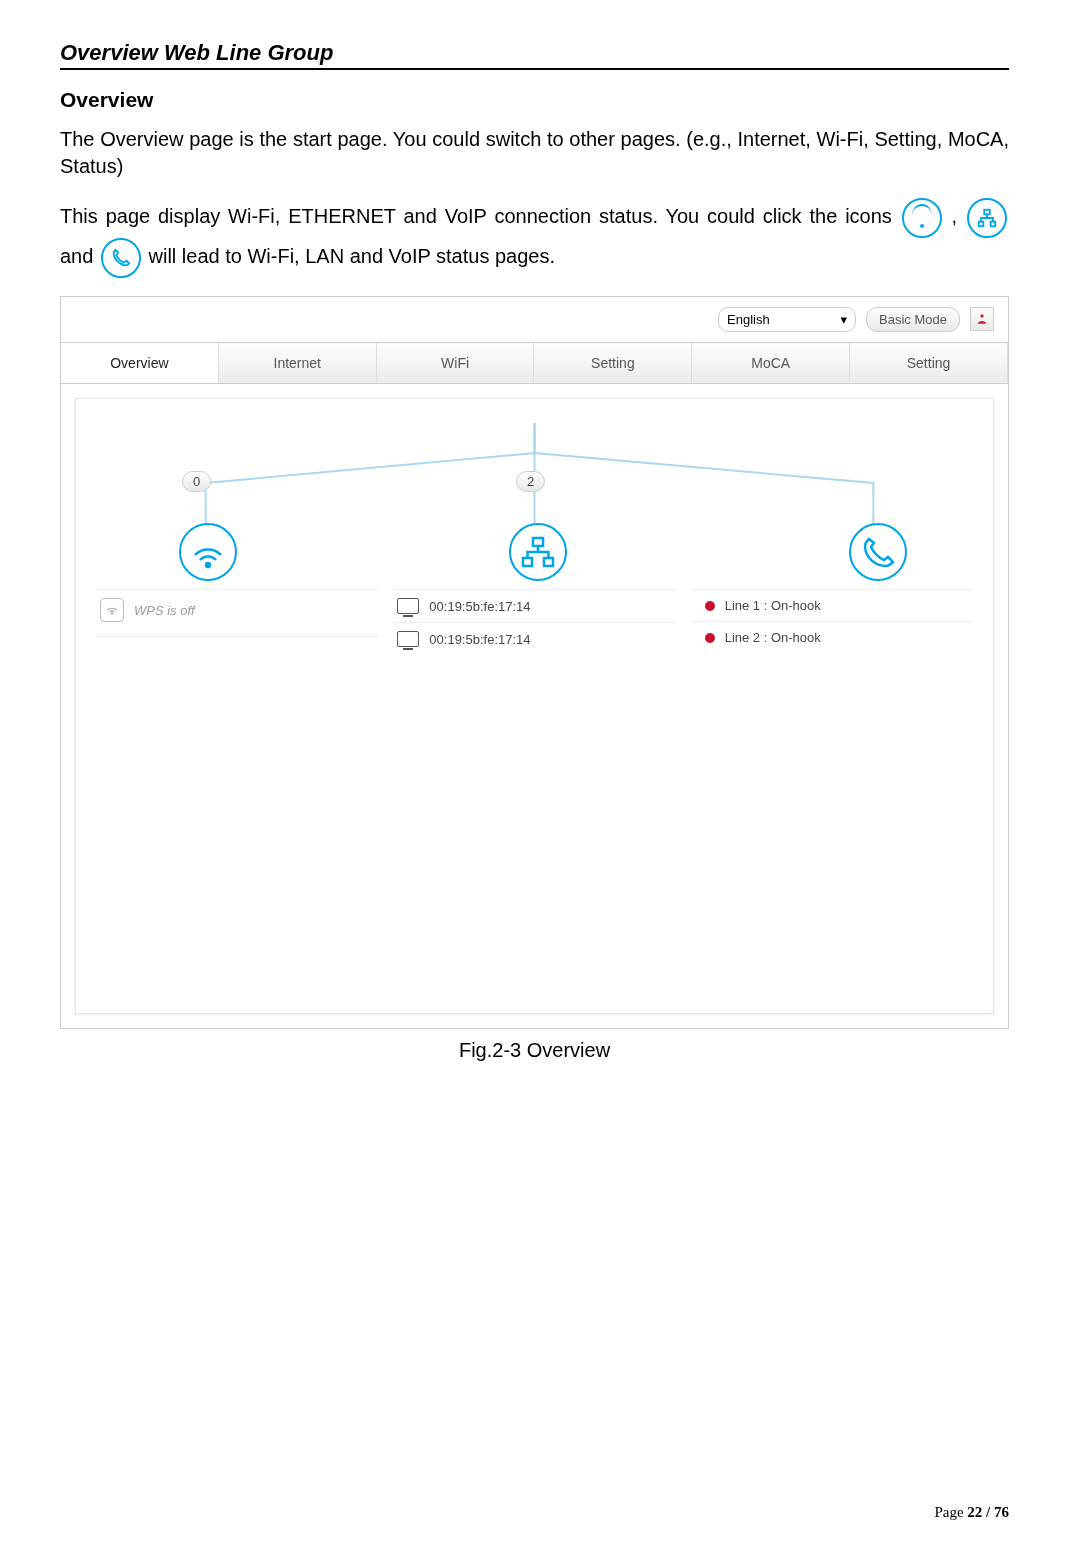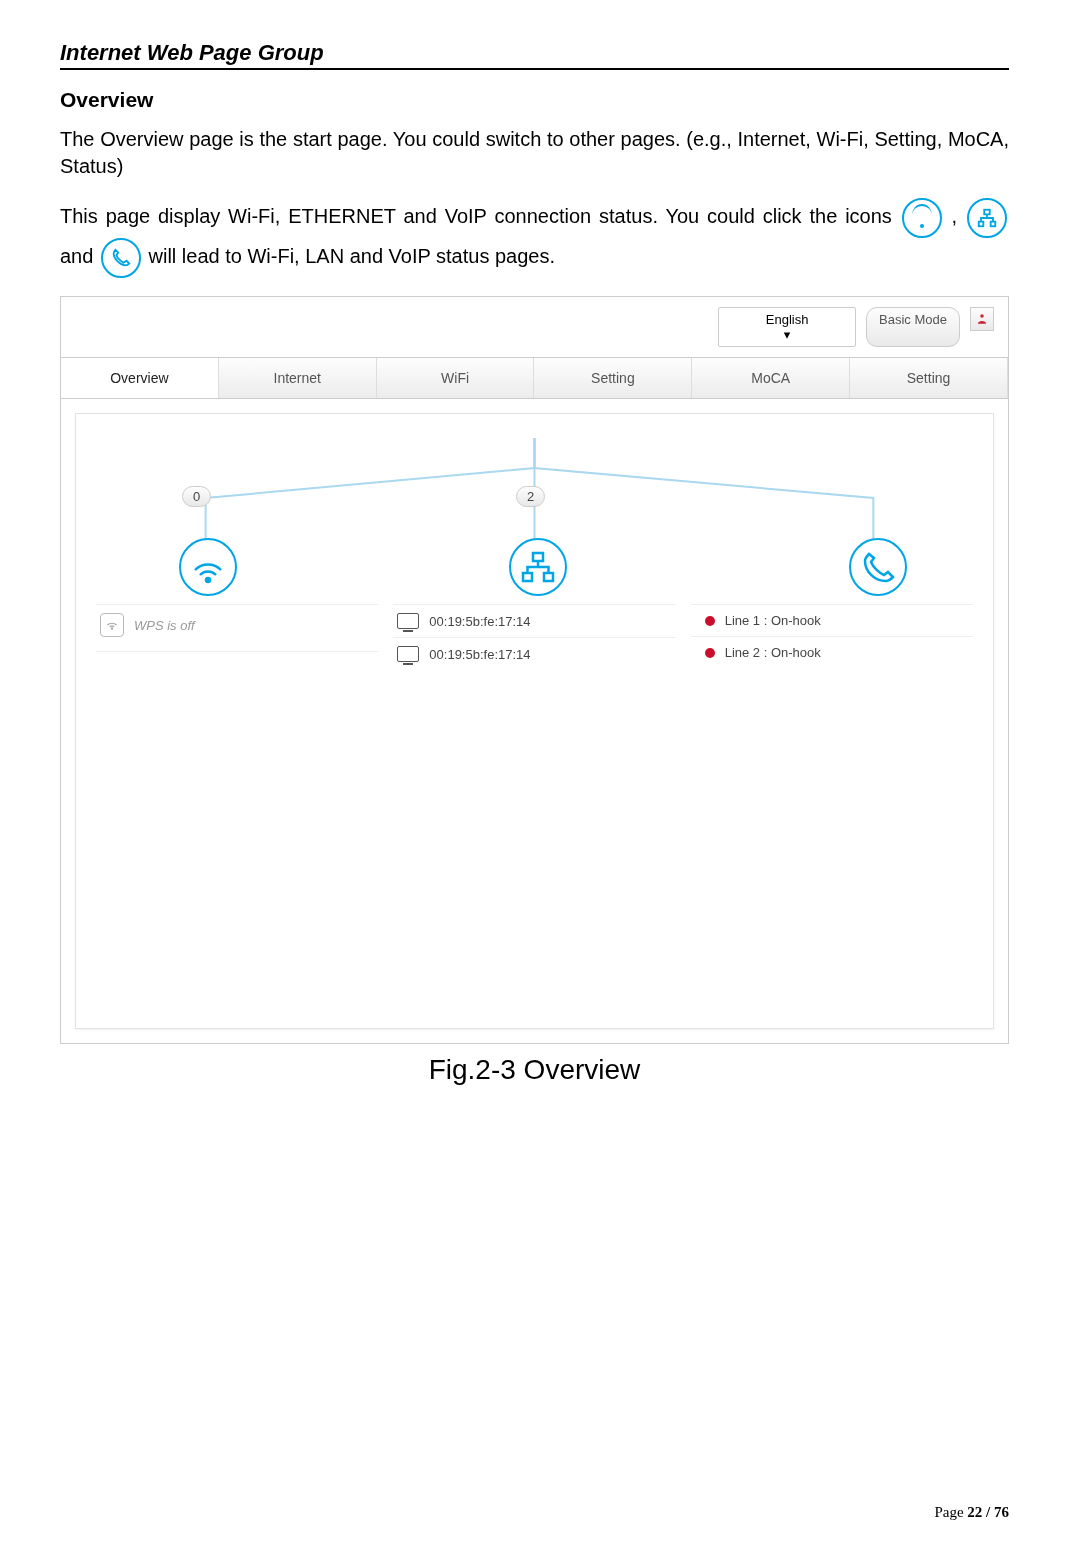--- a/index.html
+++ b/index.html
@@ -76,22 +76,21 @@
     font-size: 13px;
   }
   .ss-select {
     border: 1px solid #ccc;
     background: #fff;
     padding: 4px 8px;
     min-width: 120px;
     display: flex;
     justify-content: space-between;
     align-items: center;
-    border-radius: 2px;
-    flex-direction: column;
+    border-radius: 10px;
   }
   .ss-btn {
     background: linear-gradient(#fdfdfd,#e9e9e9);
     border: 1px solid #ccc;
     padding: 4px 12px;
     color: #555;
     border-radius: 11px;
   }
   .ss-logout {
     width: 22px; height: 22px;
@@ -200,38 +199,38 @@
   .col-divider { height:1px; background:#eee; margin-top:6px; }
   .wps-off { font-style: italic; color:#999; }
   .red-dot { width:10px; height:10px; border-radius:50%; background:#c8102e; margin-left:10px; }
   .monitor-icon {
     width: 20px; height: 14px; border: 1.5px solid #555; border-radius:2px; position:relative;
   }
   .monitor-icon::after { content:''; position:absolute; bottom:-4px; left:50%; transform:translateX(-50%); width:10px; height:2px; background:#555; }
   .fig-caption {
     text-align: center;
     margin-top: 10px;
-    font-size: 28px;
+    font-size: 20px;
   }
   .page-num {
     position: absolute;
     bottom: 20px;
     right: 60px;
     font-family: Liberation Serif, serif;
     font-size: 15px;
   }
   .page-num b { font-weight: bold; }
   .wps-icon {
     width:22px; height:22px; border:1px solid #bbb; border-radius:4px; display:flex; align-items:center; justify-content:center; color:#aaa;
   }
 </style>
 </head>
 <body>
 
-<div class="section-title">Internet Web Page Group</div>
+<div class="section-title">Overview Web Line Group</div>
 <div class="sub-title">Overview</div>
 
 <div class="para">The Overview page is the start page. You could switch to other pages. (e.g., Internet, Wi-Fi, Setting, MoCA, Status)</div>
 
 <div class="para">
   <span>This page display Wi-Fi, ETHERNET and VoIP connection status. You could click the icons </span>
   <span class="inline-icon wifi-icon"></span>
   <span> , </span>
   <span class="inline-icon lan-icon">
     <svg width="22" height="22" viewBox="0 0 24 24">

